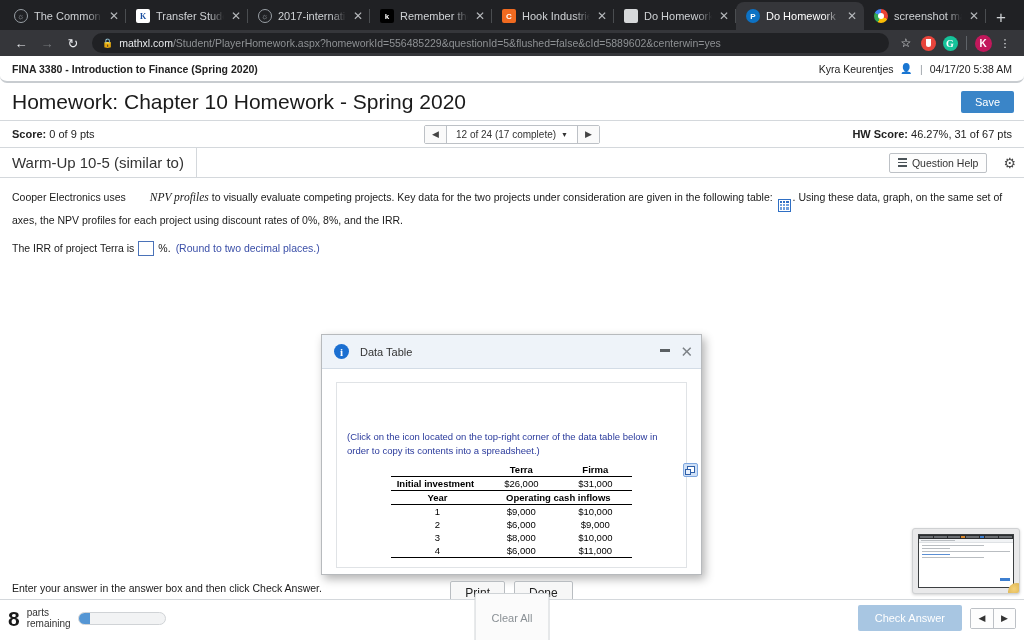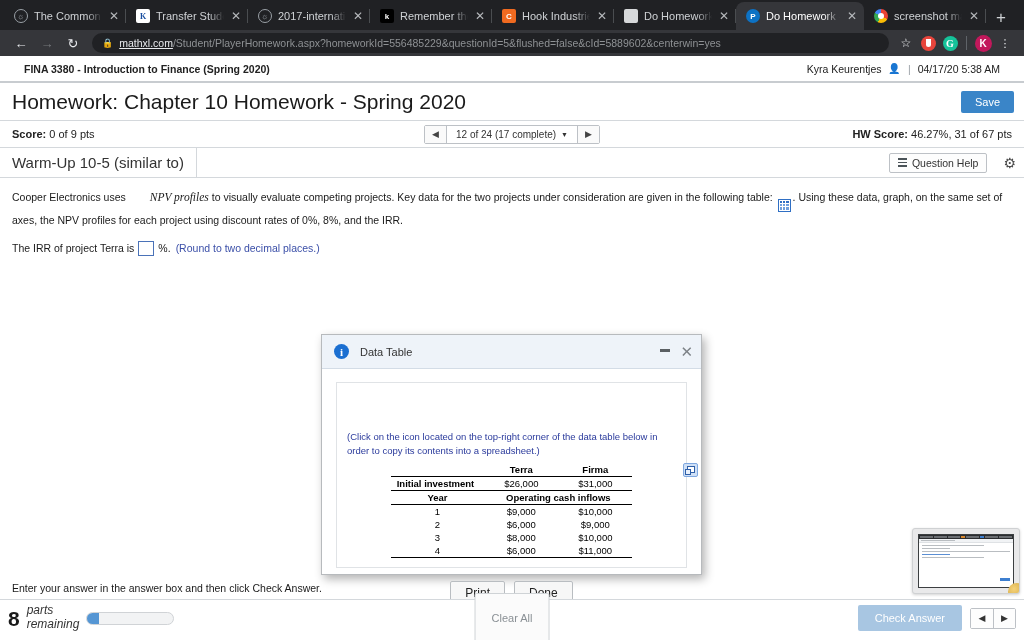--- a/index.html
+++ b/index.html
@@ -110,21 +110,21 @@
     border-radius: 10px;
     display: flex;
     align-items: center;
     gap: 6px;
     padding: 0 10px;
     margin: 0 6px;
     overflow: hidden;
   }
   .lock-ico { font-size: 9px; color: #c6c9cc; }
   .url-text { font-size: 10.5px; color: #8e9194; white-space: nowrap; }
-  .url-text b { color: #e8eaed; font-weight: normal; text-decoration: underline; }
+  .url-text b { color: #e8eaed; font-weight: normal; }
   .tb-ico {
     width: 22px; height: 20px;
     display: flex; align-items: center; justify-content: center;
     color: #e8eaed; font-size: 12px;
   }
   .ext-red {
     width: 15px; height: 15px; border-radius: 50%;
     background: #e8453c;
     display: flex; align-items: center; justify-content: center;
   }
@@ -148,24 +148,25 @@
   }
   .kebab { letter-spacing: 0; line-height: 3px; font-size: 11px; }
 
   
   .page { position: relative; width: 1024px; height: 580px; background: #ffffff; }
 
   .mxl-topbar {
     height: 27px;
     display: flex; align-items: center;
     justify-content: space-between;
-    padding: 0 24px;
+    padding: 0 12px;
     font-size: 11px;
     color: #222222;
     border-bottom: 2px solid #c8ccd0;
+    border-radius: 7px;
   }
   .mxl-course { font-weight: bold; font-size: 10.5px; }
   .mxl-user { display: flex; align-items: center; gap: 7px; font-size: 10.5px; }
   .mxl-user .sep { color: #9aa0a6; }
   .person-ico { font-size: 10px; }
 
   .mxl-titlebar {
     height: 38px;
     display: flex; align-items: center; justify-content: space-between;
     padding: 0 10px 0 12px;
@@ -438,21 +439,21 @@
     left: 0; right: 0; bottom: 0;
     height: 36px;
     display: flex; align-items: center;
     padding: 0 8px 0 8px;
     background: #ffffff;
   }
   .parts {
     display: flex; align-items: center; gap: 7px;
   }
   .parts-num { font-size: 21px; font-weight: bold; color: #1a1a1a; line-height: 1; }
-  .parts-lbl { font-size: 12px; color: #333; line-height: 1.15; font-style: italic; }
+  .parts-lbl { font-size: 10px; color: #333; line-height: 1.15; }
   .progress {
     width: 88px; height: 13px;
     background: #f2f3f4;
     border: 1px solid #d0d3d6;
     border-radius: 7px;
     overflow: hidden;
   }
   .progress > i {
     display: block; height: 100%;
     width: 13%; background: #5596d4;

